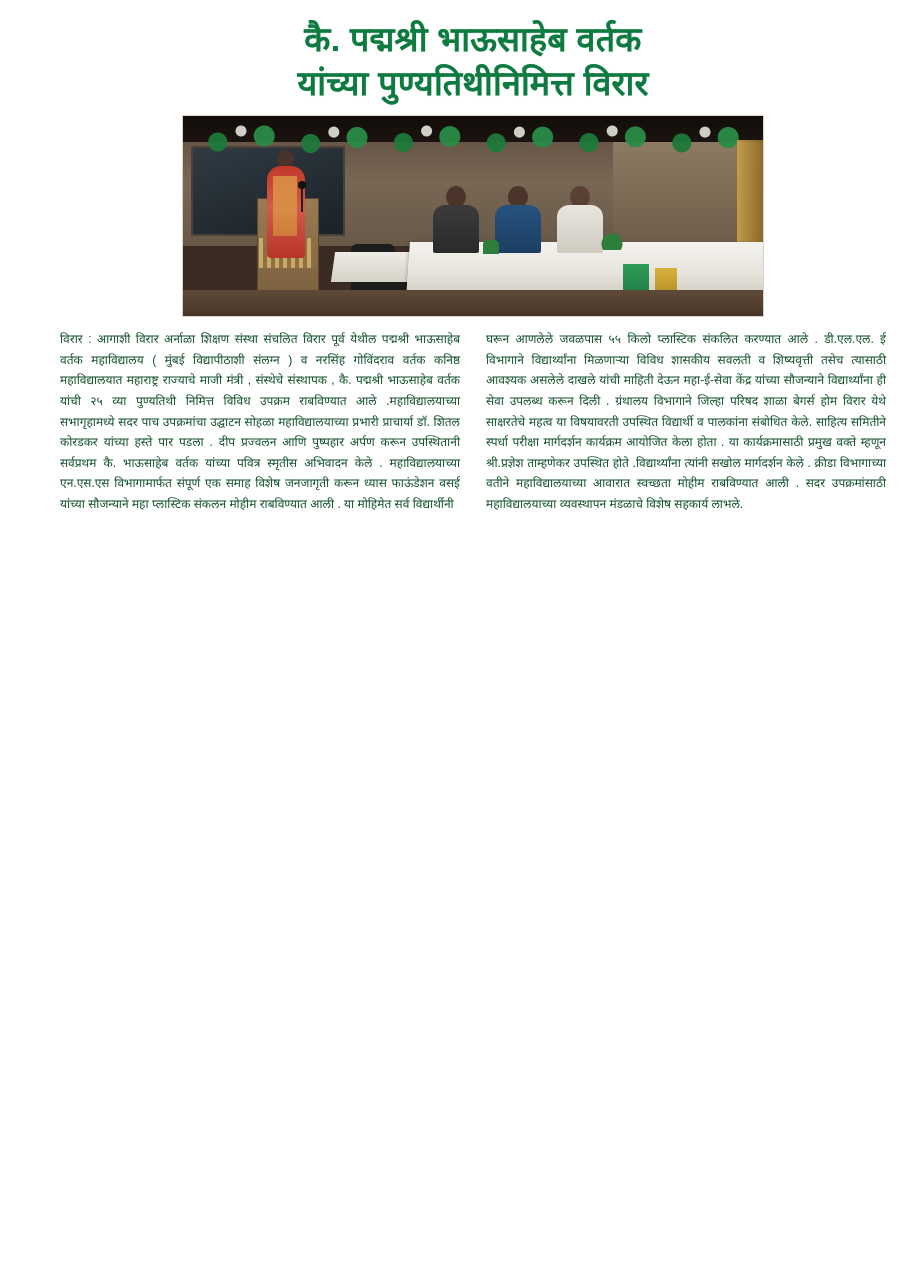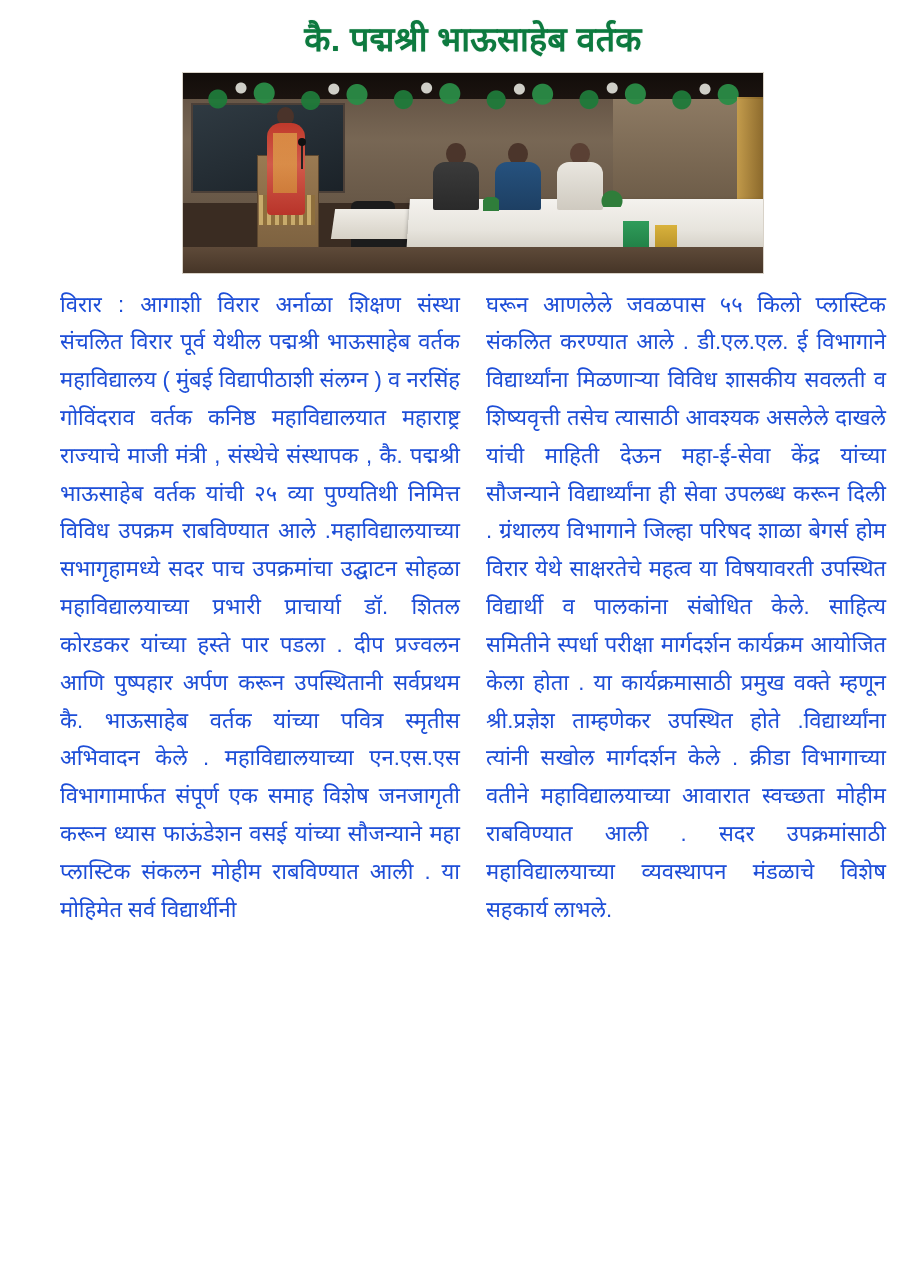--- a/index.html
+++ b/index.html
@@ -234,37 +234,38 @@
   }
 
   
   .columns {
     display: flex;
     gap: 26px;
     padding: 0 8px;
   }
   .col {
     flex: 1 1 0;
-    font-size: 22px;
+    font-size: 12px;
     line-height: 1.72;
     text-align: justify;
     text-justify: inter-word;
-    color: #1d4ed8;
+    color: #14532d;
     font-family: "Liberation Sans", sans-serif;
     hyphens: none;
   }
   .col p { margin: 0; }
 </style>
 </head>
 <body>
 
 <div class="page">
 
   <div class="headline">
     <span class="ln l1">कै. पद्मश्री भाऊसाहेब वर्तक</span>
+    <span class="ln l2">यांच्या पुण्यतिथीनिमित्त विरार</span>
   </div>
 
   <div class="photo-wrap">
     <div class="photo">
       <div class="bd-panel"></div>
       <div class="bd-wall-right"></div>
       <div class="bd-screen"></div>
       <div class="garland"></div>
       <div class="garland-flowers"></div>
       <div class="curtain"></div>

